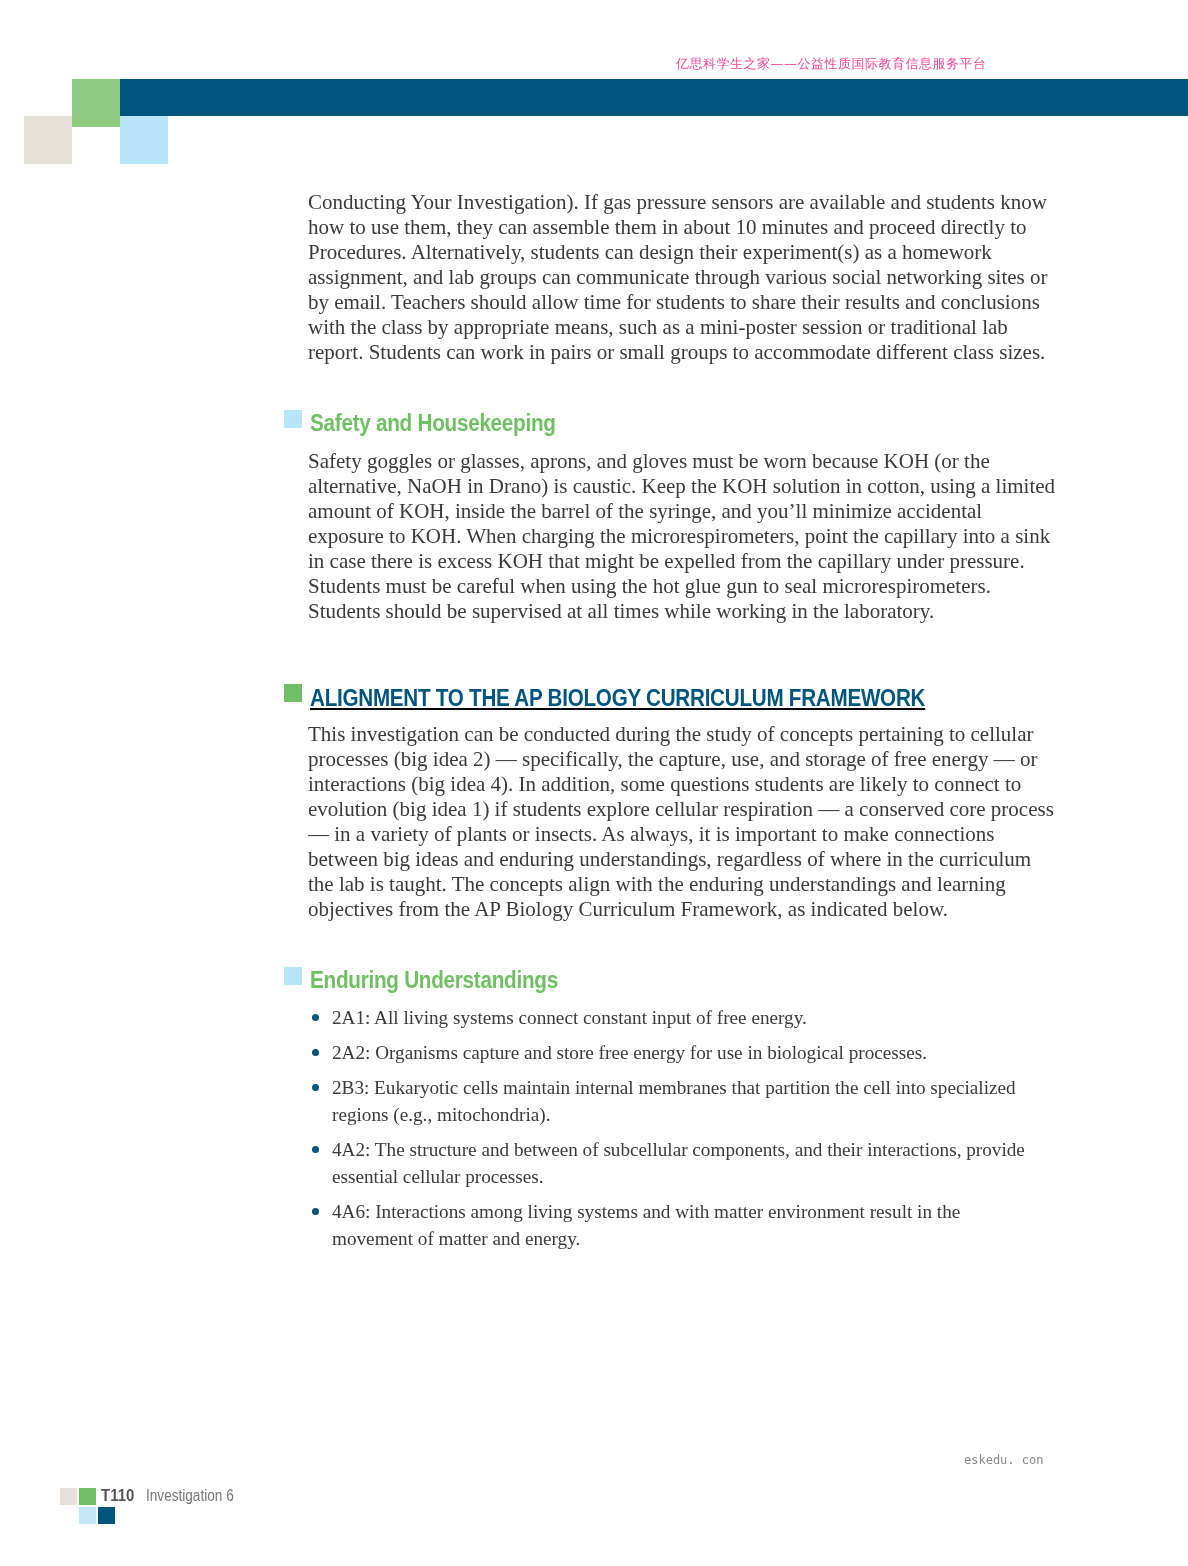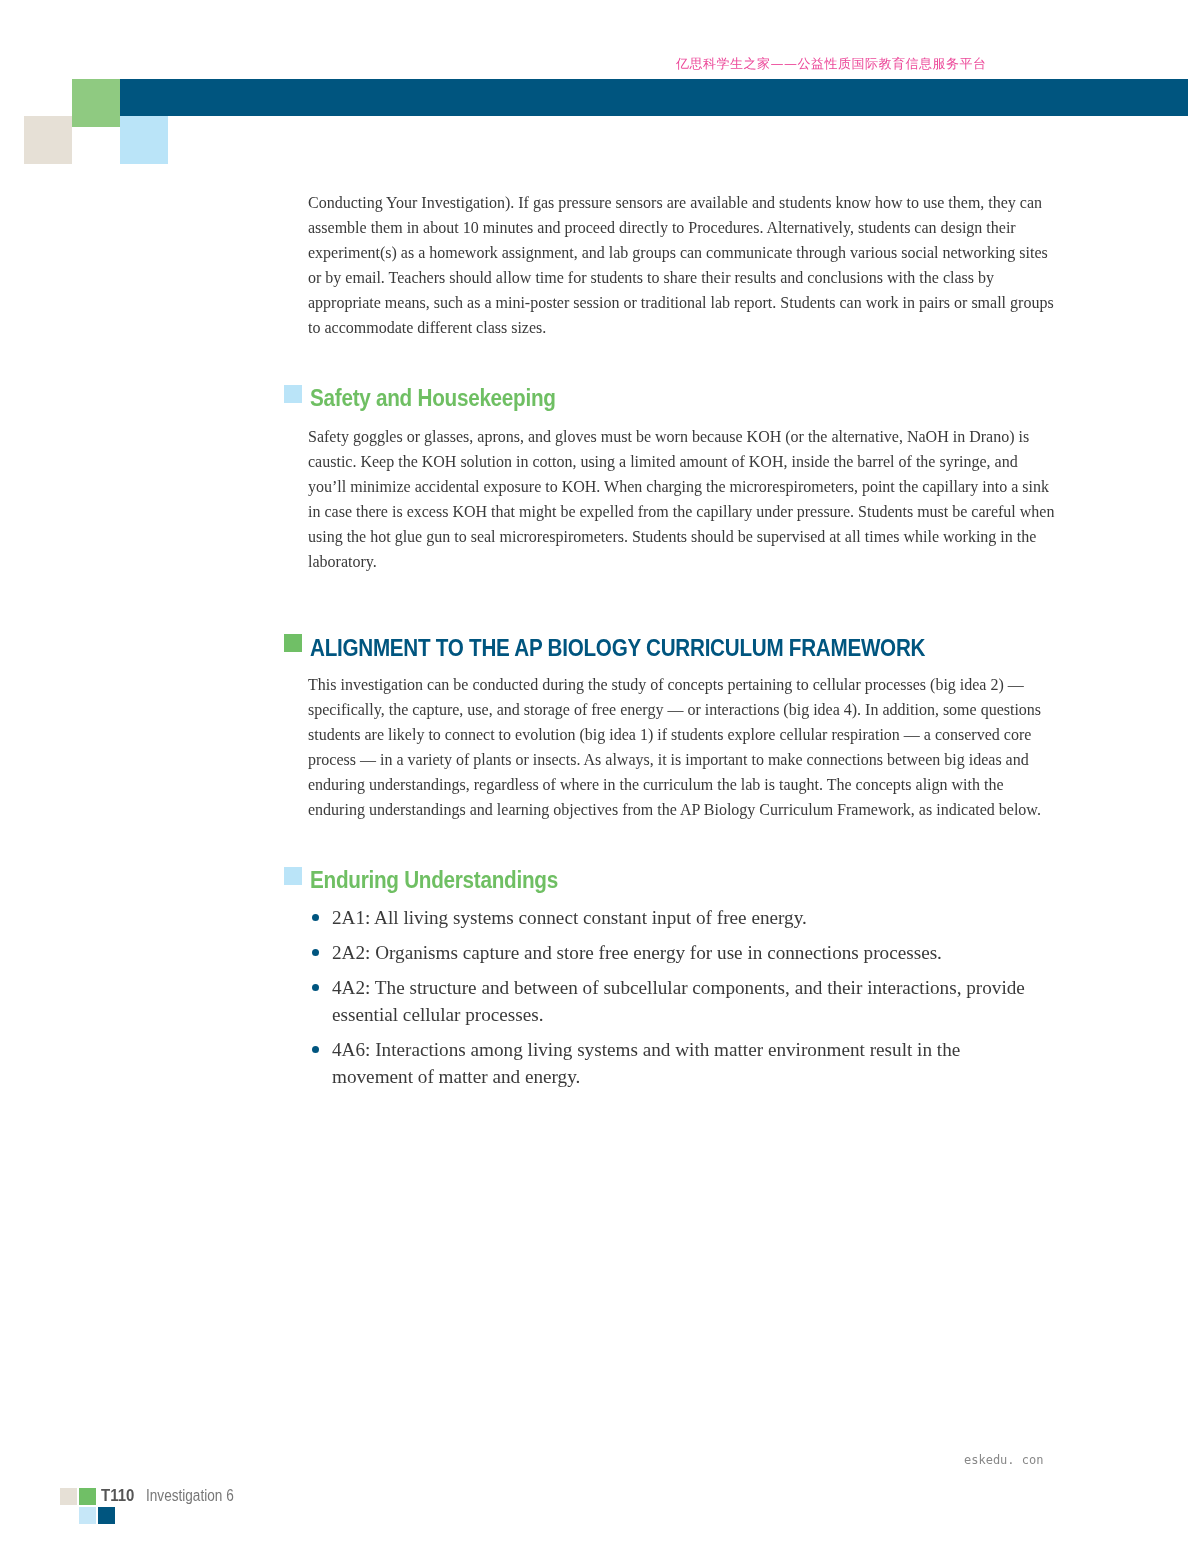--- a/index.html
+++ b/index.html
@@ -18,21 +18,21 @@
   }
   .deco { position: absolute; }
   .deco.green { left: 72px; top: 79px; width: 48px; height: 48px; background: #8fca81; }
   .deco.beige { left: 24px; top: 116px; width: 48px; height: 48px; background: #e6e0d6; }
   .deco.lightblue { left: 120px; top: 116px; width: 48px; height: 48px; background: #bae4f8; }
 
   .content { position: absolute; left: 284px; top: 190px; width: 780px; }
   .para {
     margin: 0 0 0 24px;
     font-family: "Liberation Serif", "DejaVu Serif", serif;
-    font-size: 16px; line-height: 25px; color: #3a3a3a;
+    font-size: 21px; line-height: 25px; color: #3a3a3a;
     width: 748px;
   }
   .section-head {
     display: flex; 
     font-family: "Liberation Sans", "DejaVu Sans", sans-serif;
     font-weight: bold; letter-spacing: -0.3px;
   }
   .sq { width: 18px; height: 18px; margin-right: 8px; flex: none; }
   .sq.lightblue { background: #bae4f8; }
   .sq.green { background: #70bf66; }
@@ -82,33 +82,34 @@
 
 <div class="content">
   <p class="para" style="margin-top:0;">Conducting Your Investigation). If gas pressure sensors are available and students know how to use them, they can assemble them in about 10 minutes and proceed directly to Procedures. Alternatively, students can design their experiment(s) as a homework assignment, and lab groups can communicate through various social networking sites or by email. Teachers should allow time for students to share their results and conclusions with the class by appropriate means, such as a mini-poster session or traditional lab report. Students can work in pairs or small groups to accommodate different class sizes.</p>
 
   <div class="section-head" style="margin-top:45px;">
     <span class="sq lightblue"></span>
     <span class="h-green">Safety and Housekeeping</span>
   </div>
   <p class="para" style="margin-top:12px;">Safety goggles or glasses, aprons, and gloves must be worn because KOH (or the alternative, NaOH in Drano) is caustic. Keep the KOH solution in cotton, using a limited amount of KOH, inside the barrel of the syringe, and you’ll minimize accidental exposure to KOH. When charging the microrespirometers, point the capillary into a sink in case there is excess KOH that might be expelled from the capillary under pressure. Students must be careful when using the hot glue gun to seal microrespirometers. Students should be supervised at all times while working in the laboratory.</p>
 
-  <div class="section-head" style="margin-top:60px;">
+  <div class="section-head" style="margin-top:60px;text-decoration:underline;">
     <span class="sq green"></span>
     <span class="h-blue">ALIGNMENT TO THE AP BIOLOGY CURRICULUM FRAMEWORK</span>
   </div>
   <p class="para" style="margin-top:10px;">This investigation can be conducted during the study of concepts pertaining to cellular processes (big idea 2) — specifically, the capture, use, and storage of free energy — or interactions (big idea 4). In addition, some questions students are likely to connect to evolution (big idea 1) if students explore cellular respiration — a conserved core process — in a variety of plants or insects. As always, it is important to make connections between big ideas and enduring understandings, regardless of where in the curriculum the lab is taught. The concepts align with the enduring understandings and learning objectives from the AP Biology Curriculum Framework, as indicated below.</p>
 
   <div class="section-head" style="margin-top:45px;">
     <span class="sq lightblue"></span>
     <span class="h-green">Enduring Understandings</span>
   </div>
   <ul class="bullets" style="margin-top:10px;">
     <li><span class="dot"></span><span>2A1: All living systems connect constant input of free energy.</span></li>
-    <li><span class="dot"></span><span>2A2: Organisms capture and store free energy for use in connections processes.</span></li>
+    <li><span class="dot"></span><span>2A2: Organisms capture and store free energy for use in biological processes.</span></li>
+    <li><span class="dot"></span><span>2B3: Eukaryotic cells maintain internal membranes that partition the cell into specialized regions (e.g., mitochondria).</span></li>
     <li><span class="dot"></span><span>4A2: The structure and between of subcellular components, and their interactions, provide essential cellular processes.</span></li>
     <li><span class="dot"></span><span>4A6: Interactions among living systems and with matter environment result in the movement of matter and energy.</span></li>
   </ul>
 </div>
 
 <div class="footer-url">eskedu. con</div>
 
 <div class="footer">
   <span class="fsq f1"></span>
   <span class="fsq f2"></span>

